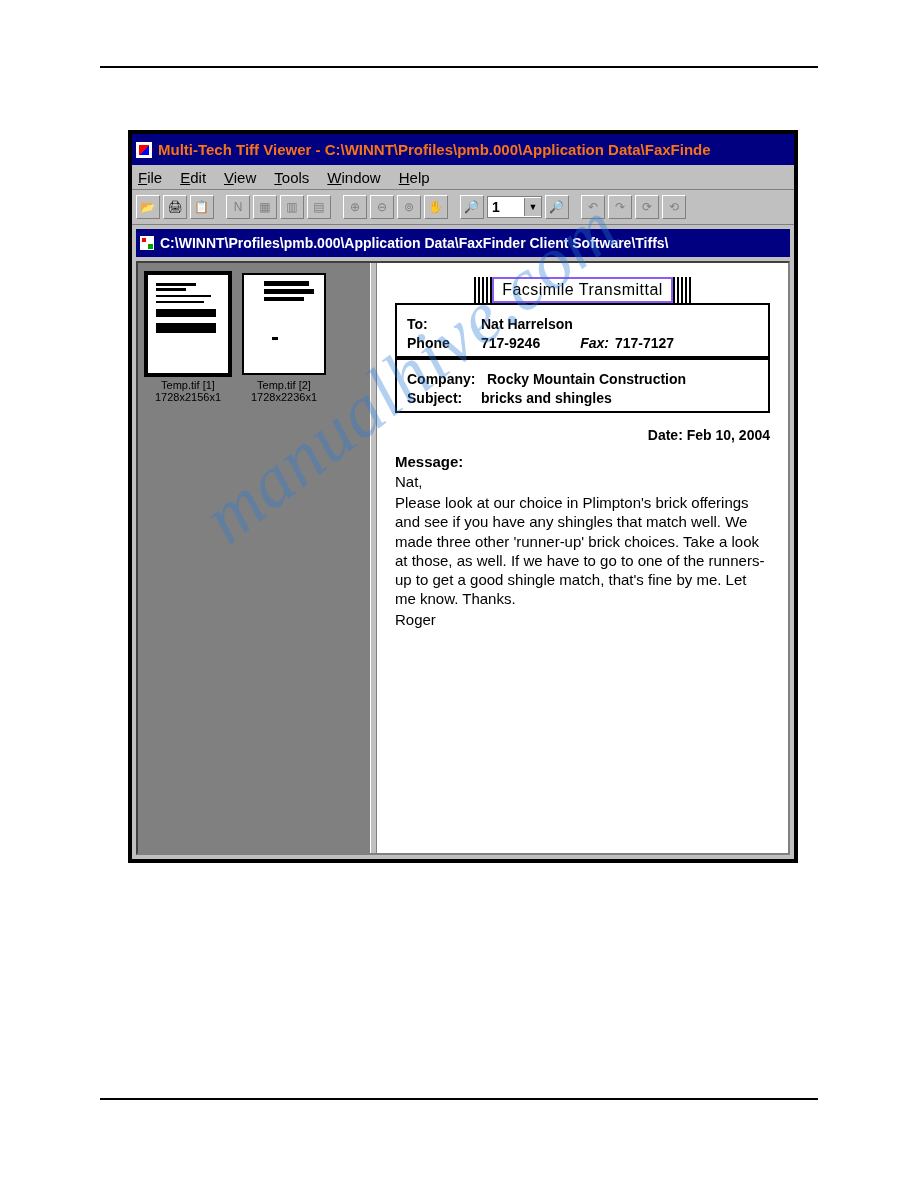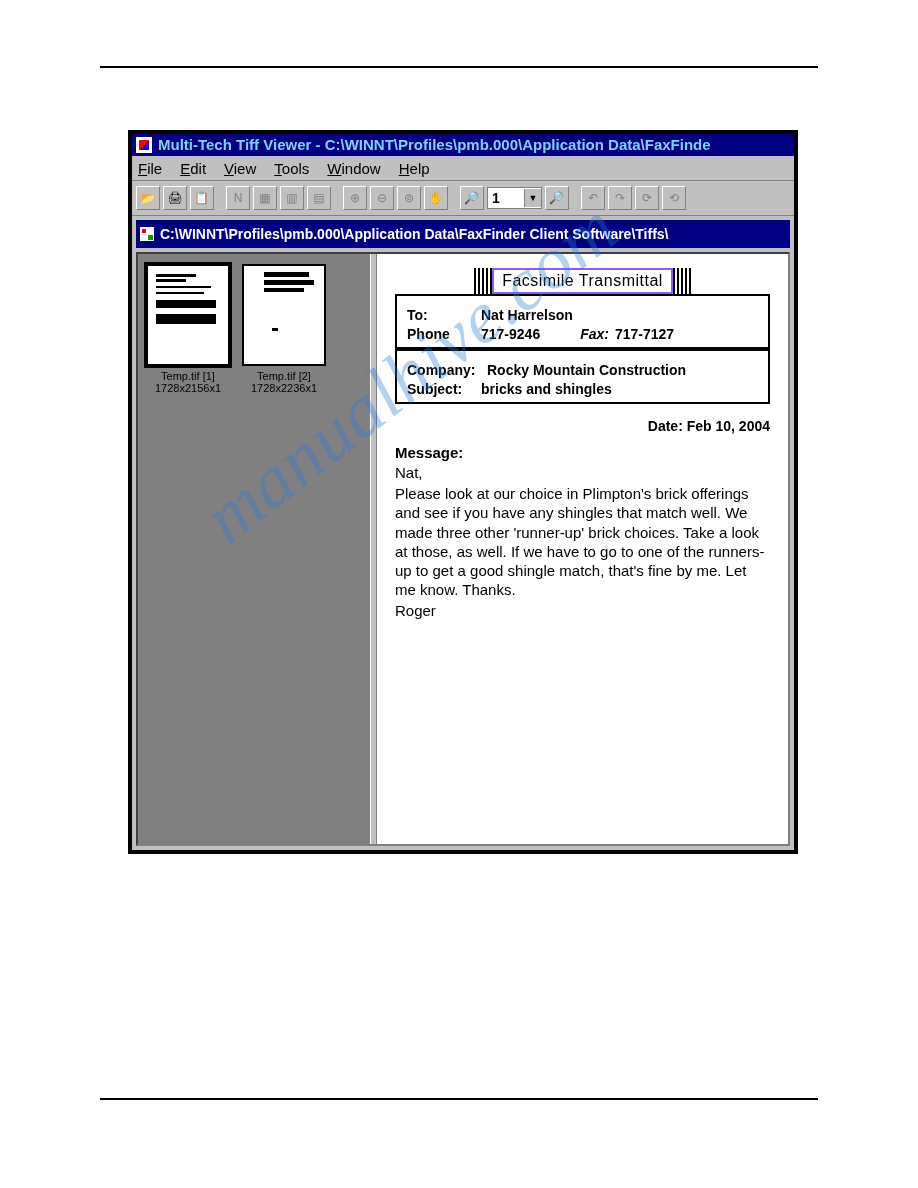--- a/index.html
+++ b/index.html
@@ -31,23 +31,23 @@
     top: 130px;
     width: 662px;
     border: 4px solid #000;
     background: #c0c0c0;
     font-family: "MS Sans Serif", Tahoma, Arial, sans-serif;
     font-size: 13px;
   }
   
   .titlebar {
     background: #000080;
-    color: #7dd3fc;
+    color: #f97316;
     font-weight: bold;
-    height: 22px;
+    height: 31px;
     line-height: 22px;
     display: flex;
     align-items: center;
     padding: 0 4px;
     font-size: 15px;
     white-space: nowrap;
     overflow: hidden;
   }
   .titlebar .app-icon {
     width: 16px;

